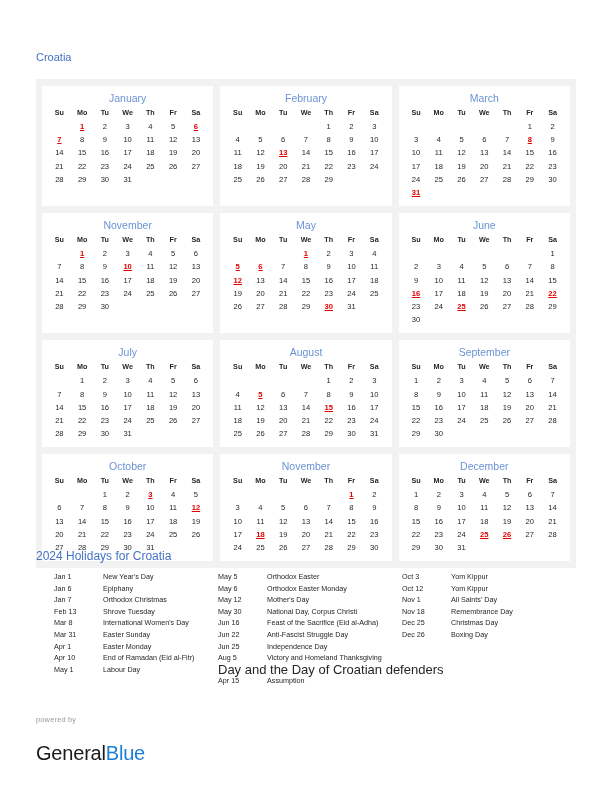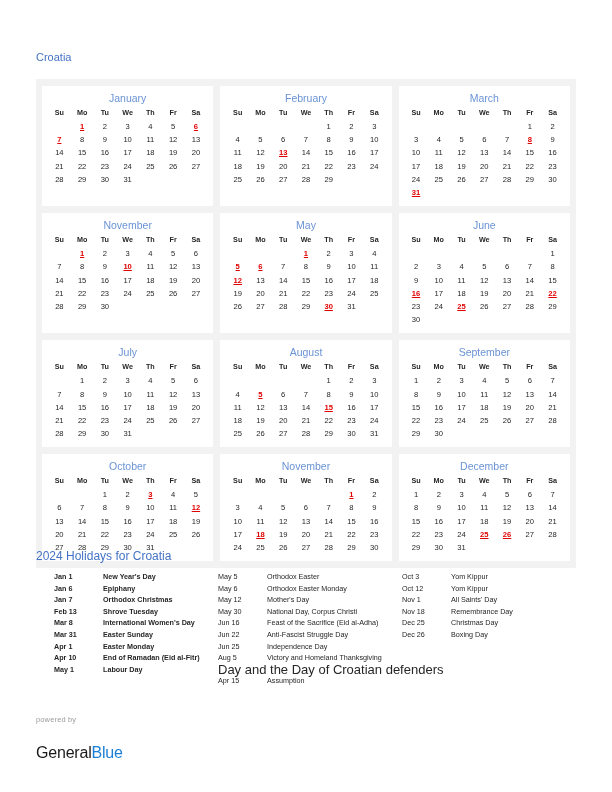--- a/index.html
+++ b/index.html
@@ -106,21 +106,21 @@
   }
   .hol-cols {
     position: relative;
     width: 540px;
     height: 160px;
   }
   .hol-col {
     position: absolute;
     top: 0;
   }
-  .hol-col.c1 { left: 18px;  width: 185px; font-weight: bold; }
+  .hol-col.c1 { left: 18px;  width: 185px; }
   .hol-col.c2 { left: 182px; width: 215px; }
   .hol-col.c3 { left: 366px; width: 175px; }
   .hol-row {
     display: flex;
     font-size: 7.2px;
     color: #262626;
     line-height: 11.6px;
     white-space: nowrap;
   }
   .hol-date { width: 38px; flex: 0 0 38px; }
@@ -133,21 +133,21 @@
     left: 36px; top: 714px;
   }
   .powered {
     font-size: 7.4px;
     color: #9a9a9a;
     line-height: 11px;
     letter-spacing: 0.2px;
     margin-bottom: 18px;
   }
   .logo {
-    font-size: 16px;
+    font-size: 20px;
     line-height: 20px;
     letter-spacing: -0.2px;
   }
   .logo .g { color: #1a1a1a; }
   .logo .b { color: #1b7fd4; }
 </style>
 </head>
 <body>
 
 <div class="page">

